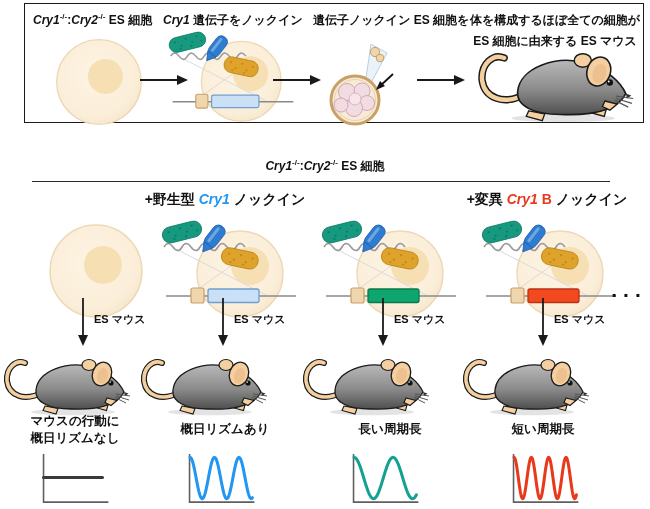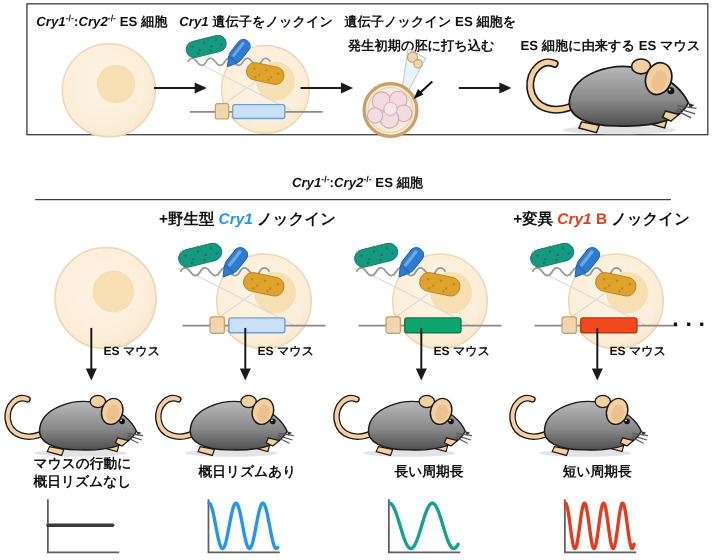--- a/index.html
+++ b/index.html
@@ -136,25 +136,24 @@
     <div class="abs jp" style="left:8px;top:6px;">
       <i class="gene">Cry1</i><sup>-/-</sup><span>:</span><i class="gene">Cry2</i><sup>-/-</sup><span> ES 細胞</span>
     </div>
 
     <div class="abs jp" style="left:138px;top:6px;">
       <i class="gene">Cry1</i><span> 遺伝子をノックイン</span>
     </div>
 
     <div class="abs jp center" style="left:288px;top:6px;width:140px;line-height:21px;">
       <span>遺伝子ノックイン ES 細胞を</span><br>
-      <span>発生初期の胚に打ち込む</span>
     </div>
 
     <div class="abs jp center" style="left:442px;top:6px;width:176px;line-height:21px;">
-      <br>
+      <span>体を構成するほぼ全ての細胞が</span><br>
       <span>ES 細胞に由来する ES マウス</span>
     </div>
 
     <svg class="abs" style="left:28px;top:32px;" width="92" height="92" viewBox="0 0 100 100">
         <use href="#sym-cell"></use>
       </svg>
 
     <svg class="abs" style="left: 142px; top: 25px; --insert-fill: #c9e0f6; --insert-stroke: #6f9fd0;" width="130" height="98" viewBox="0 0 140 105">
         <use href="#sym-knockin"></use>
       </svg>

